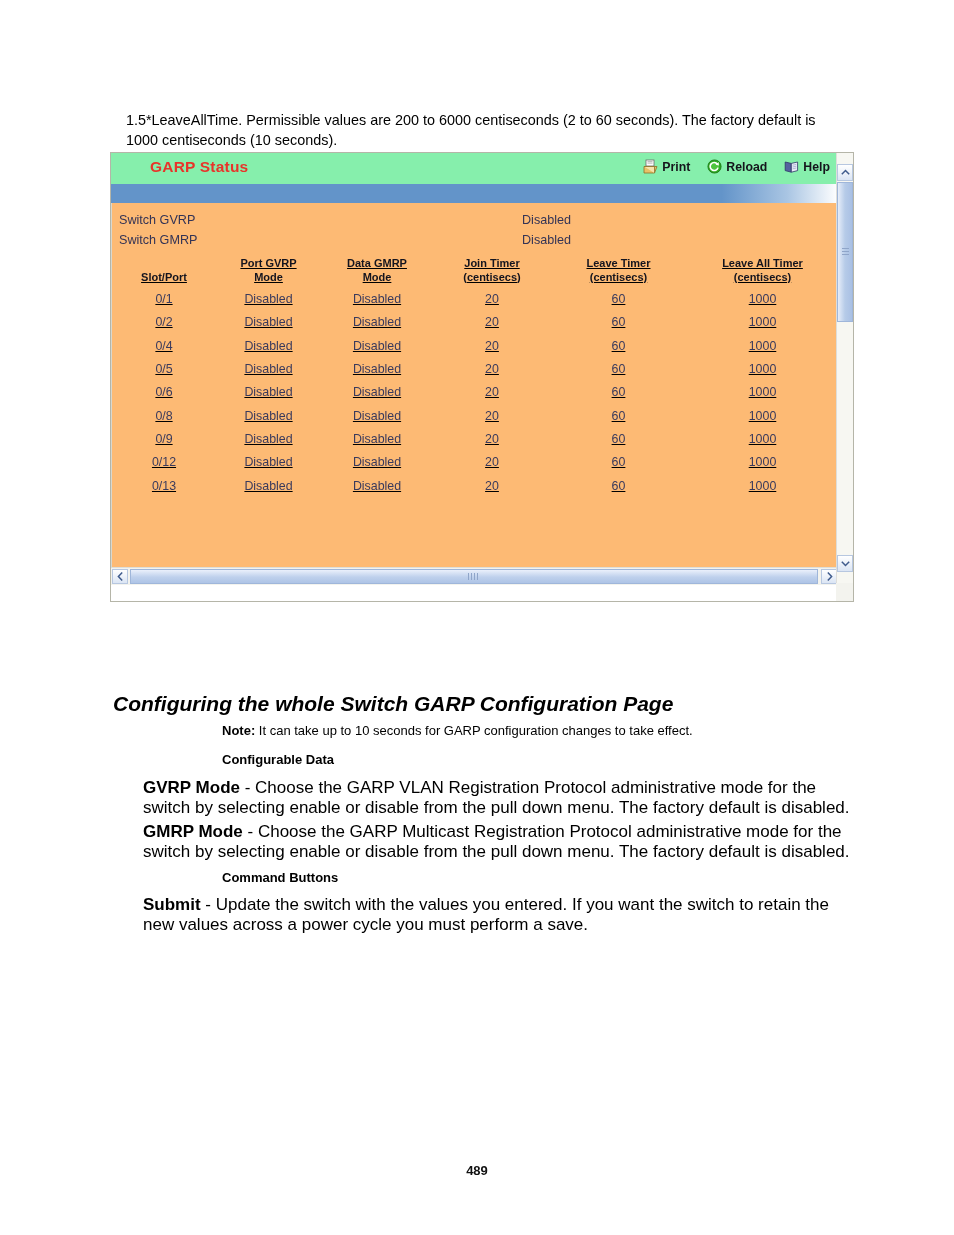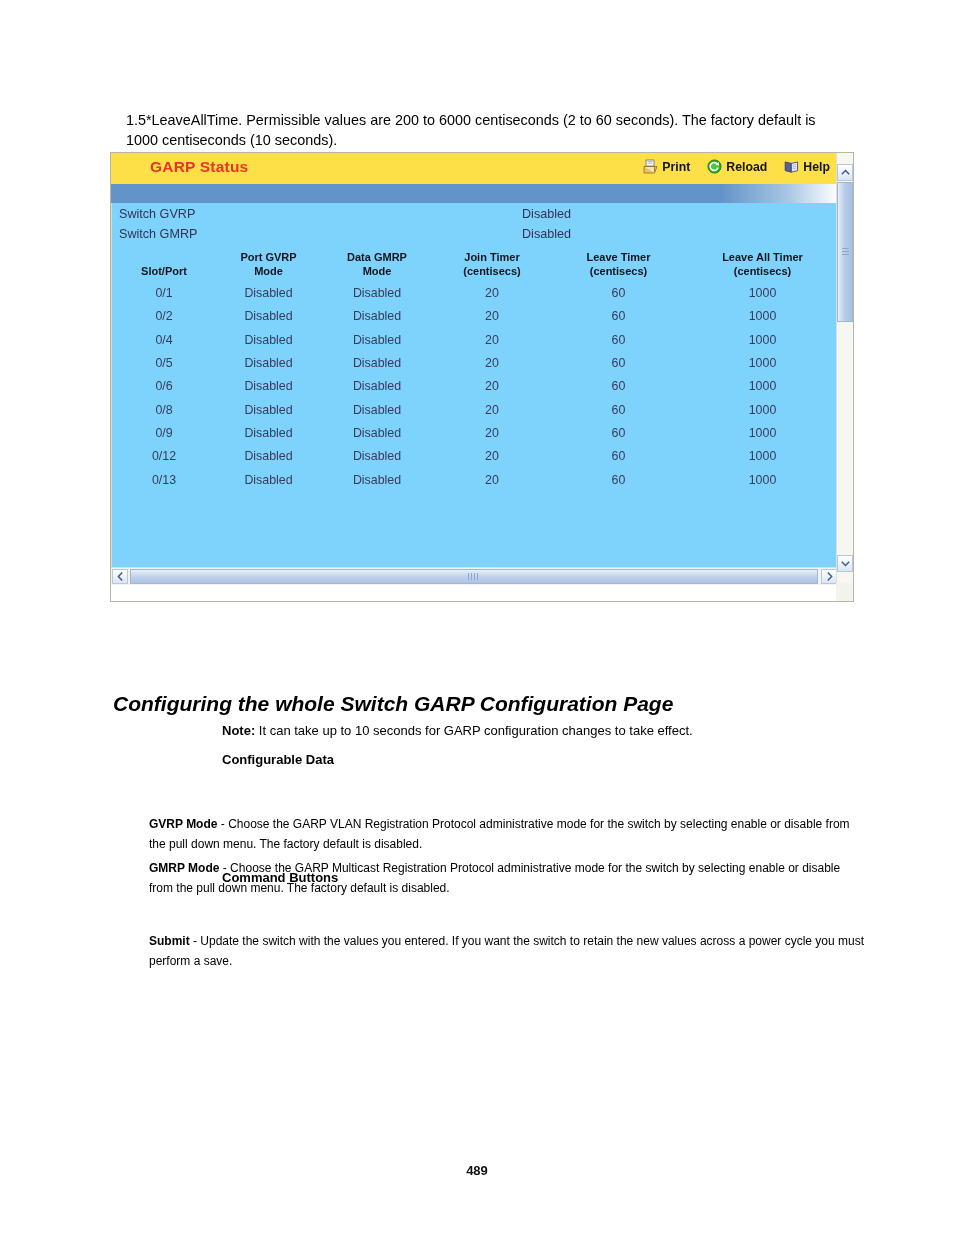--- a/index.html
+++ b/index.html
@@ -47,21 +47,21 @@
     width: 727px;
     height: 432px;
     background: #f4f4ef;
     overflow: hidden;
   }
 
   
   .panel-titlebar {
     position: relative;
     height: 31px;
-    background: #fde047;
+    background: #86efac;
   }
   .panel-title {
     position: absolute;
     left: 39px;
     top: 5px;
     font-size: 15.5px;
     font-weight: bold;
     color: #e8342a;
     letter-spacing: 0.2px;
   }
@@ -94,24 +94,25 @@
     position: absolute;
     left: 0; right: 0; bottom: -3px;
     height: 3px;
     background: linear-gradient(to right, rgba(120,150,190,0.45) 0%, rgba(120,150,190,0.45) 84%, rgba(255,255,255,0) 100%);
   }
 
   
   .panel-content {
     position: relative;
     height: 382px;
-    background: #7dd3fc;
+    background: #fdba74;
     border-left: 1px solid #d8d8cf;
     box-sizing: border-box;
-    padding-top: 2px;
+    padding-top: 8px;
+    text-decoration: underline;
   }
 
   
   .summary-row {
     position: relative;
     height: 20px;
     font-size: 12.6px;
     color: #333355;
   }
   .summary-label { position: absolute; left: 7px; top: 2px; }
@@ -245,25 +246,24 @@
     color: #000;
   }
   .indent-para {
     position: absolute;
     left: 222px;
     font-size: 13px;
     line-height: 20px;
   }
   .flush-para {
     position: absolute;
-    left: 149px;
-    font-size: 12px;
+    left: 143px;
+    font-size: 17px;
     line-height: 20px;
     width: 715px;
-    margin-top: 36px;
   }
   .bold { font-weight: bold; }
 
   #note-para       { top: 721px; width: 630px; }
   #configurable-hd { top: 750px; }
   #gvrp-para       { top: 778px; }
   #gmrp-para       { top: 822px; }
   #command-hd      { top: 868px; }
   #submit-para     { top: 895px; }
 

